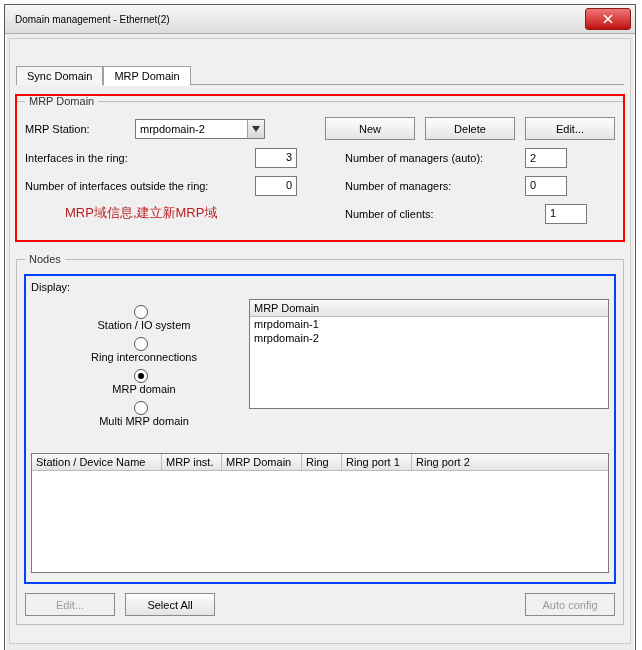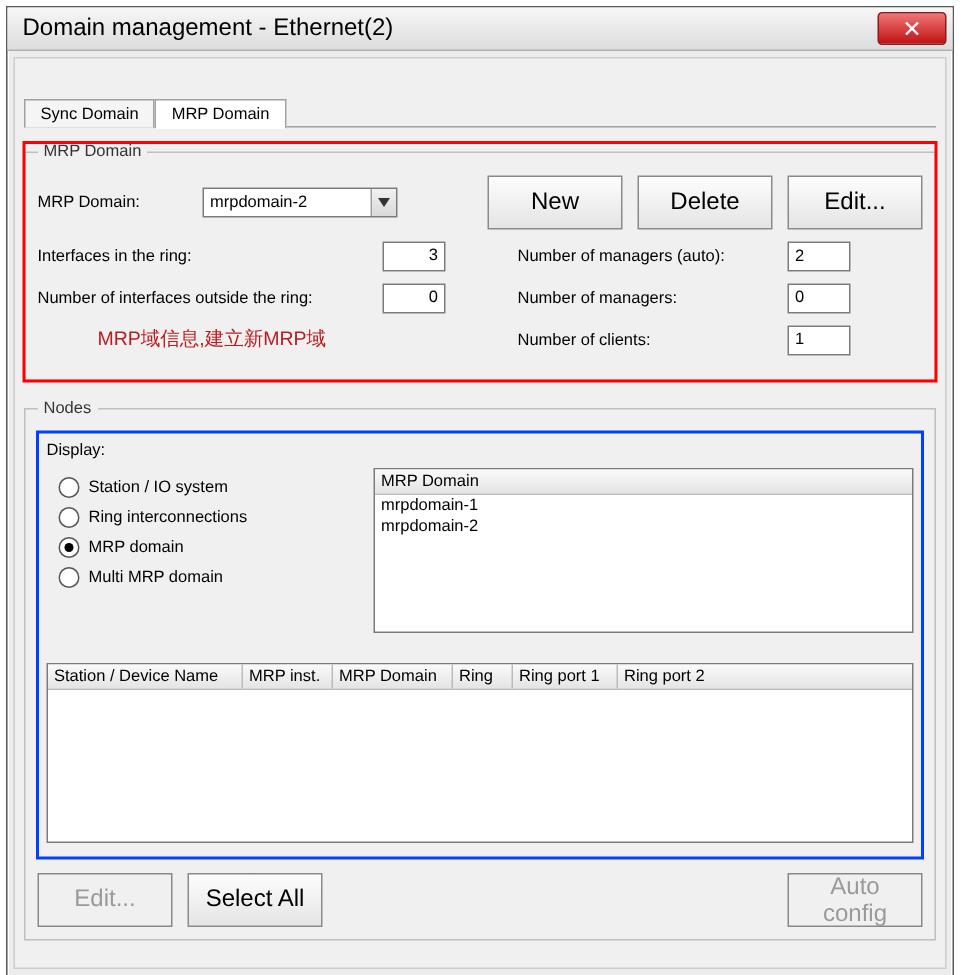--- a/index.html
+++ b/index.html
@@ -21,21 +21,21 @@
   .titlebar {
     height: 28px;
     background: linear-gradient(#f7f7f7, #dcdcdc);
     border-bottom: 1px solid #b0b0b0;
     display: flex;
     align-items: center;
     padding-left: 10px;
     position: relative;
   }
   .titlebar-text {
-    font-size: 16px;
+    font-size: 10px;
   }
   .winclose {
     position: absolute;
     right: 4px;
     top: 3px;
     width: 44px;
     height: 20px;
     background: linear-gradient(#e77, #c21111);
     border: 1px solid #8b1a1a;
     border-radius: 3px;
@@ -113,39 +113,39 @@
   .combo-btn {
     width: 16px;
     height: 18px;
     background: linear-gradient(#f2f2f2, #d9d9d9);
     border-left: 1px solid #a0a0a0;
     display: flex;
     align-items: center;
     justify-content: center;
   }
   .btn {
-    height: 36px;
+    height: 23px;
     min-width: 82px;
     border: 1px solid #8a8a8a;
     background: linear-gradient(#fdfdfd, #e4e4e4);
     font-family: inherit;
-    font-size: 16px;
+    font-size: 11px;
     text-align: center;
     padding: 0 6px;
   }
   .btn.disabled {
     color: #9a9a9a;
     background: #f0f0f0;
   }
   .annotation {
     color: #b91c1c;
     font-size: 13px;
     font-family: "Microsoft YaHei", SimSun, sans-serif;
   }
-  .radio-row { display: flex; align-items: center; margin: 6px 0; }
+  .radio-row { display: flex; align-items: center; margin: 6px 0; flex-direction: column; }
   .radio {
     width: 12px; height: 12px; border-radius: 50%;
     border: 1px solid #555; margin-right: 6px;
     display: inline-flex; align-items: center; justify-content: center;
     background: #fff;
   }
   .radio.checked::after {
     content: ""; width: 6px; height: 6px; border-radius: 50%; background: #000;
   }
   .listbox {
@@ -193,21 +193,21 @@
     <div class="tabs">
       <div class="tab"><span>Sync Domain</span></div>
       <div class="tab active"><span>MRP Domain</span></div>
     </div>
     <div class="tab-strip-line"></div>
 
     <fieldset class="group hl-red">
       <legend>MRP Domain</legend>
 
       <div class="row">
-        <span class="lbl" style="width:110px">MRP Domain:</span>
+        <span class="lbl" style="width:110px">MRP Station:</span>
         <div class="combo">
           <span>mrpdomain-2</span>
           <div class="combo-btn">
             <svg width="8" height="6" viewBox="0 0 8 6">
                 <path d="M0 0 L8 0 L4 6 Z" fill="#333"></path>
               </svg>
           </div>
         </div>
         <div style="flex:1"></div>
         <button class="btn" style="width:90px;margin-right:10px">New</button>
@@ -232,21 +232,21 @@
         <div style="flex:1;padding-left:20px">
           <div class="row">
             <span class="lbl" style="width:180px">Number of managers (auto):</span>
             <input class="field" style="width: 42px;" value="2">
           </div>
           <div class="row">
             <span class="lbl" style="width:180px">Number of managers:</span>
             <div class="rofield" style="width:42px;text-align:left">0</div>
           </div>
           <div class="row">
-            <span class="lbl" style="width:180px">Number of clients:</span>
+            <span class="lbl" style="width:200px">Number of clients:</span>
             <div class="rofield" style="width:42px;text-align:left">1</div>
           </div>
         </div>
       </div>
     </fieldset>
 
     <fieldset class="group">
       <legend>Nodes</legend>
 
       <div class="hl-blue" style="padding:6px 6px 10px 6px">

